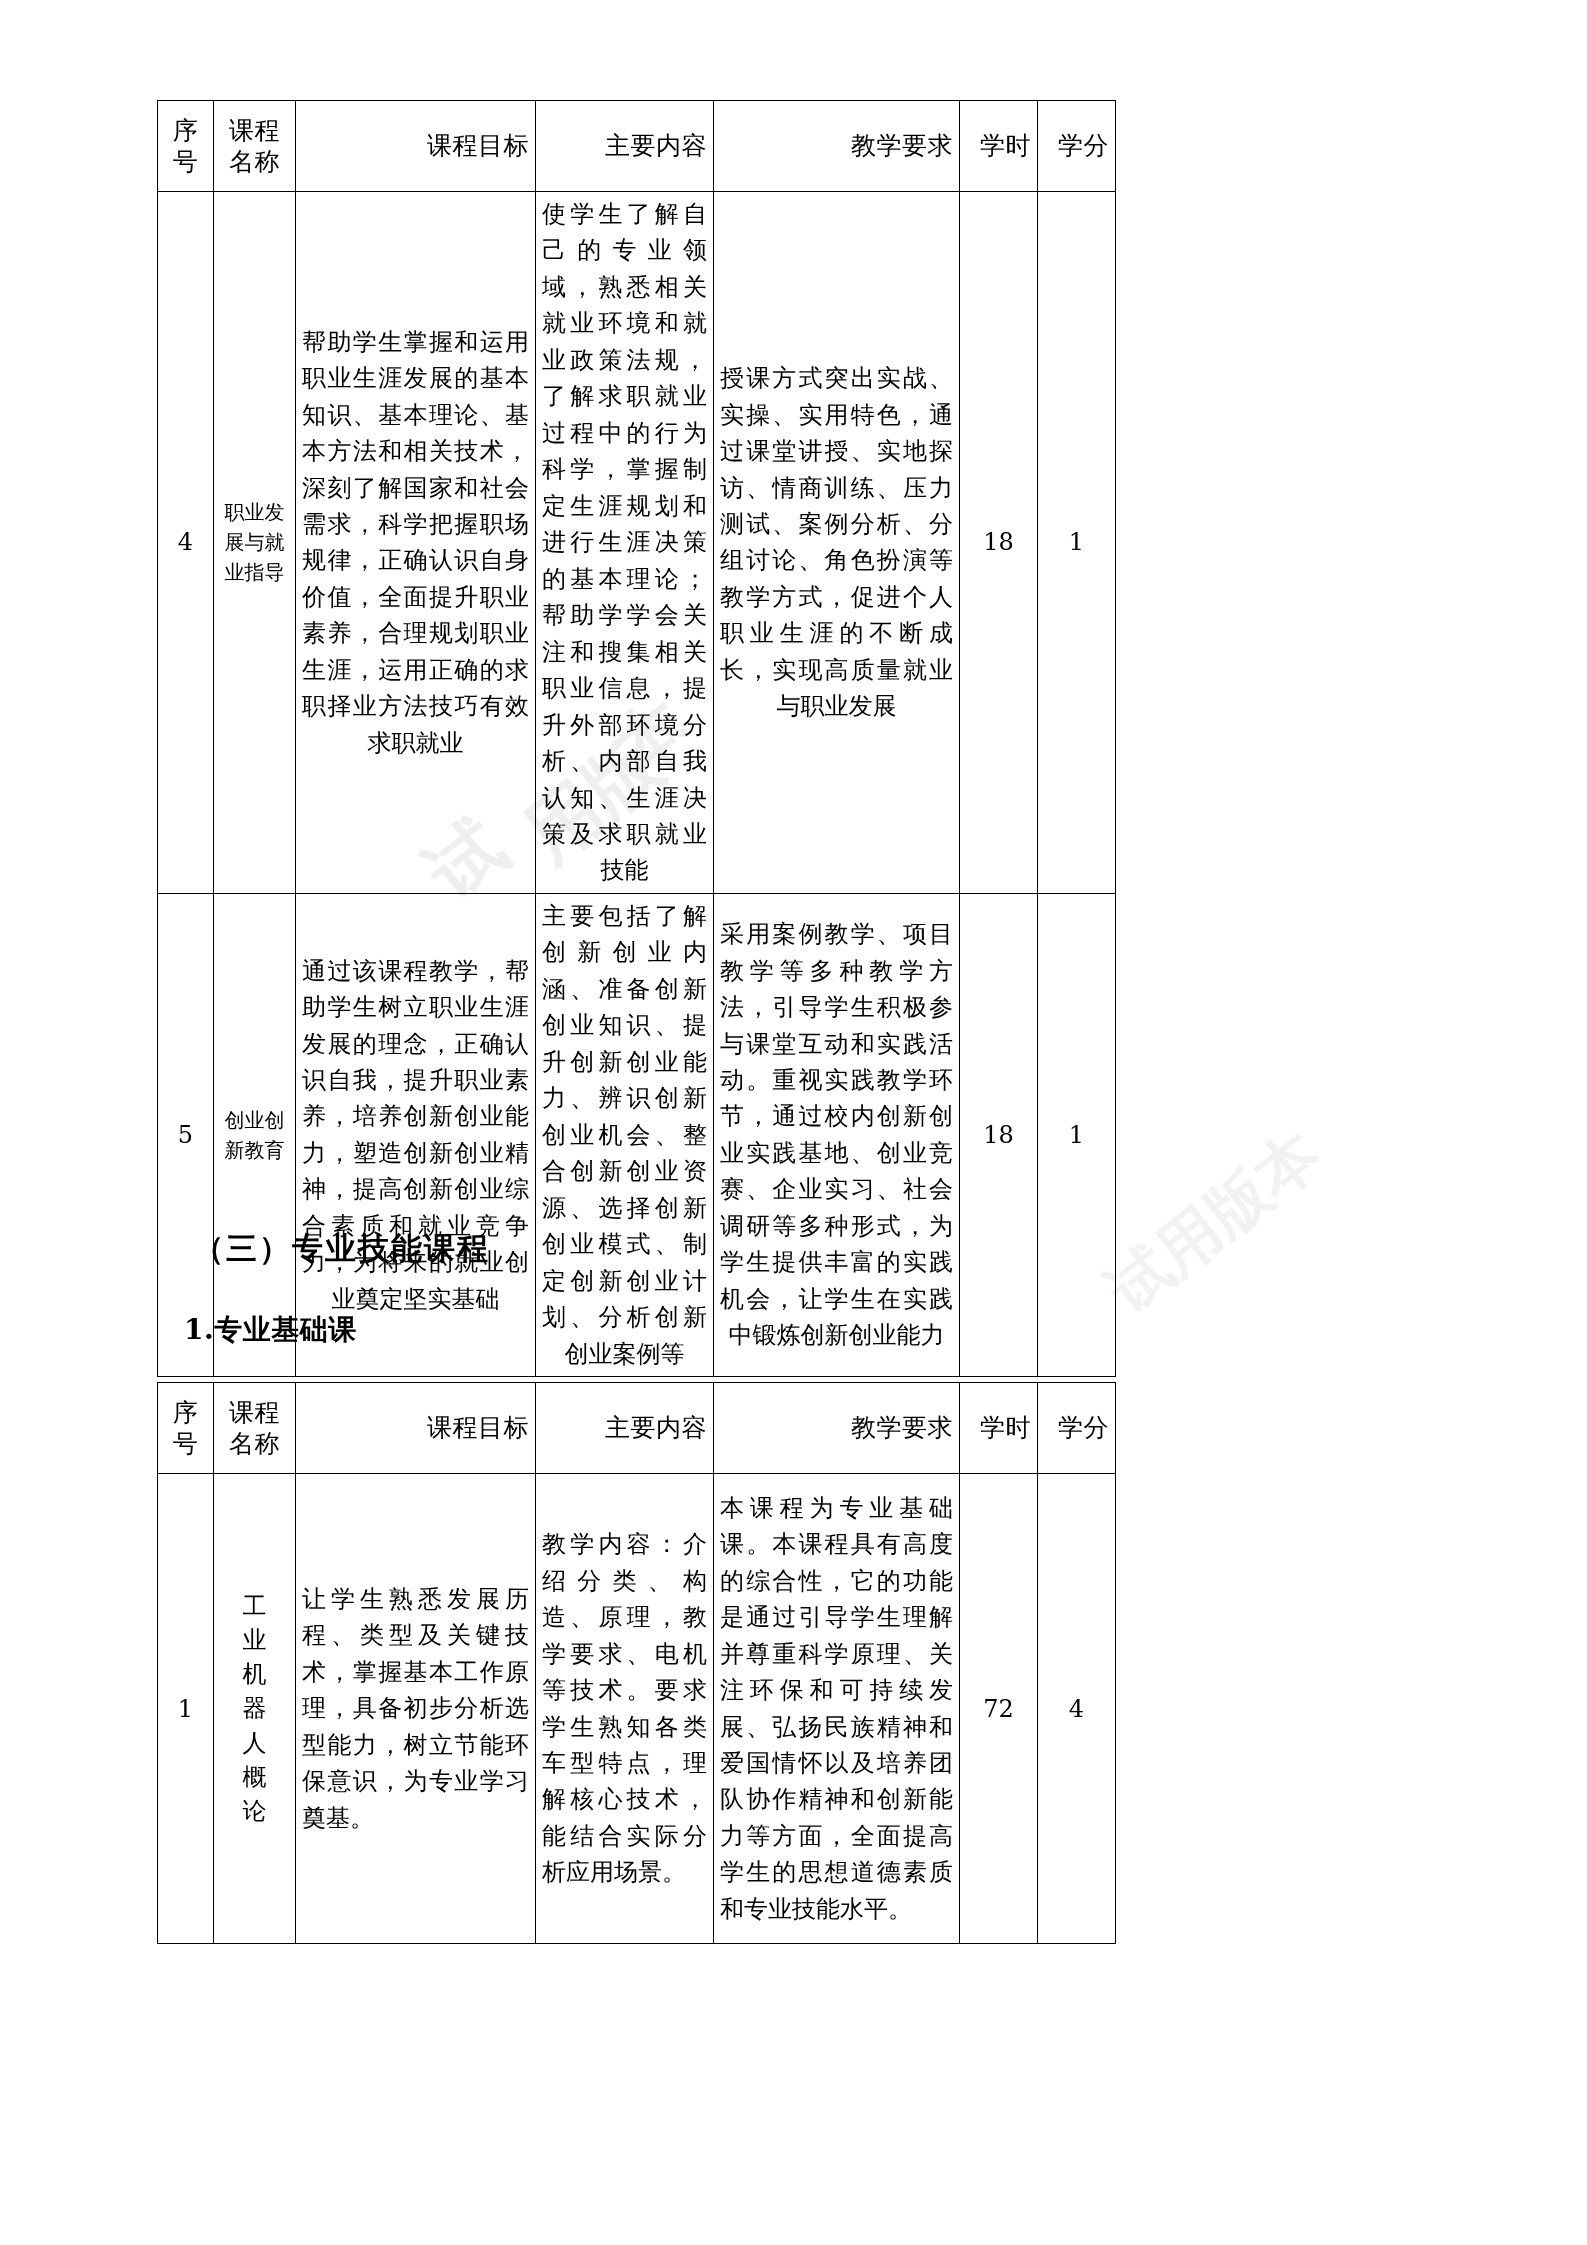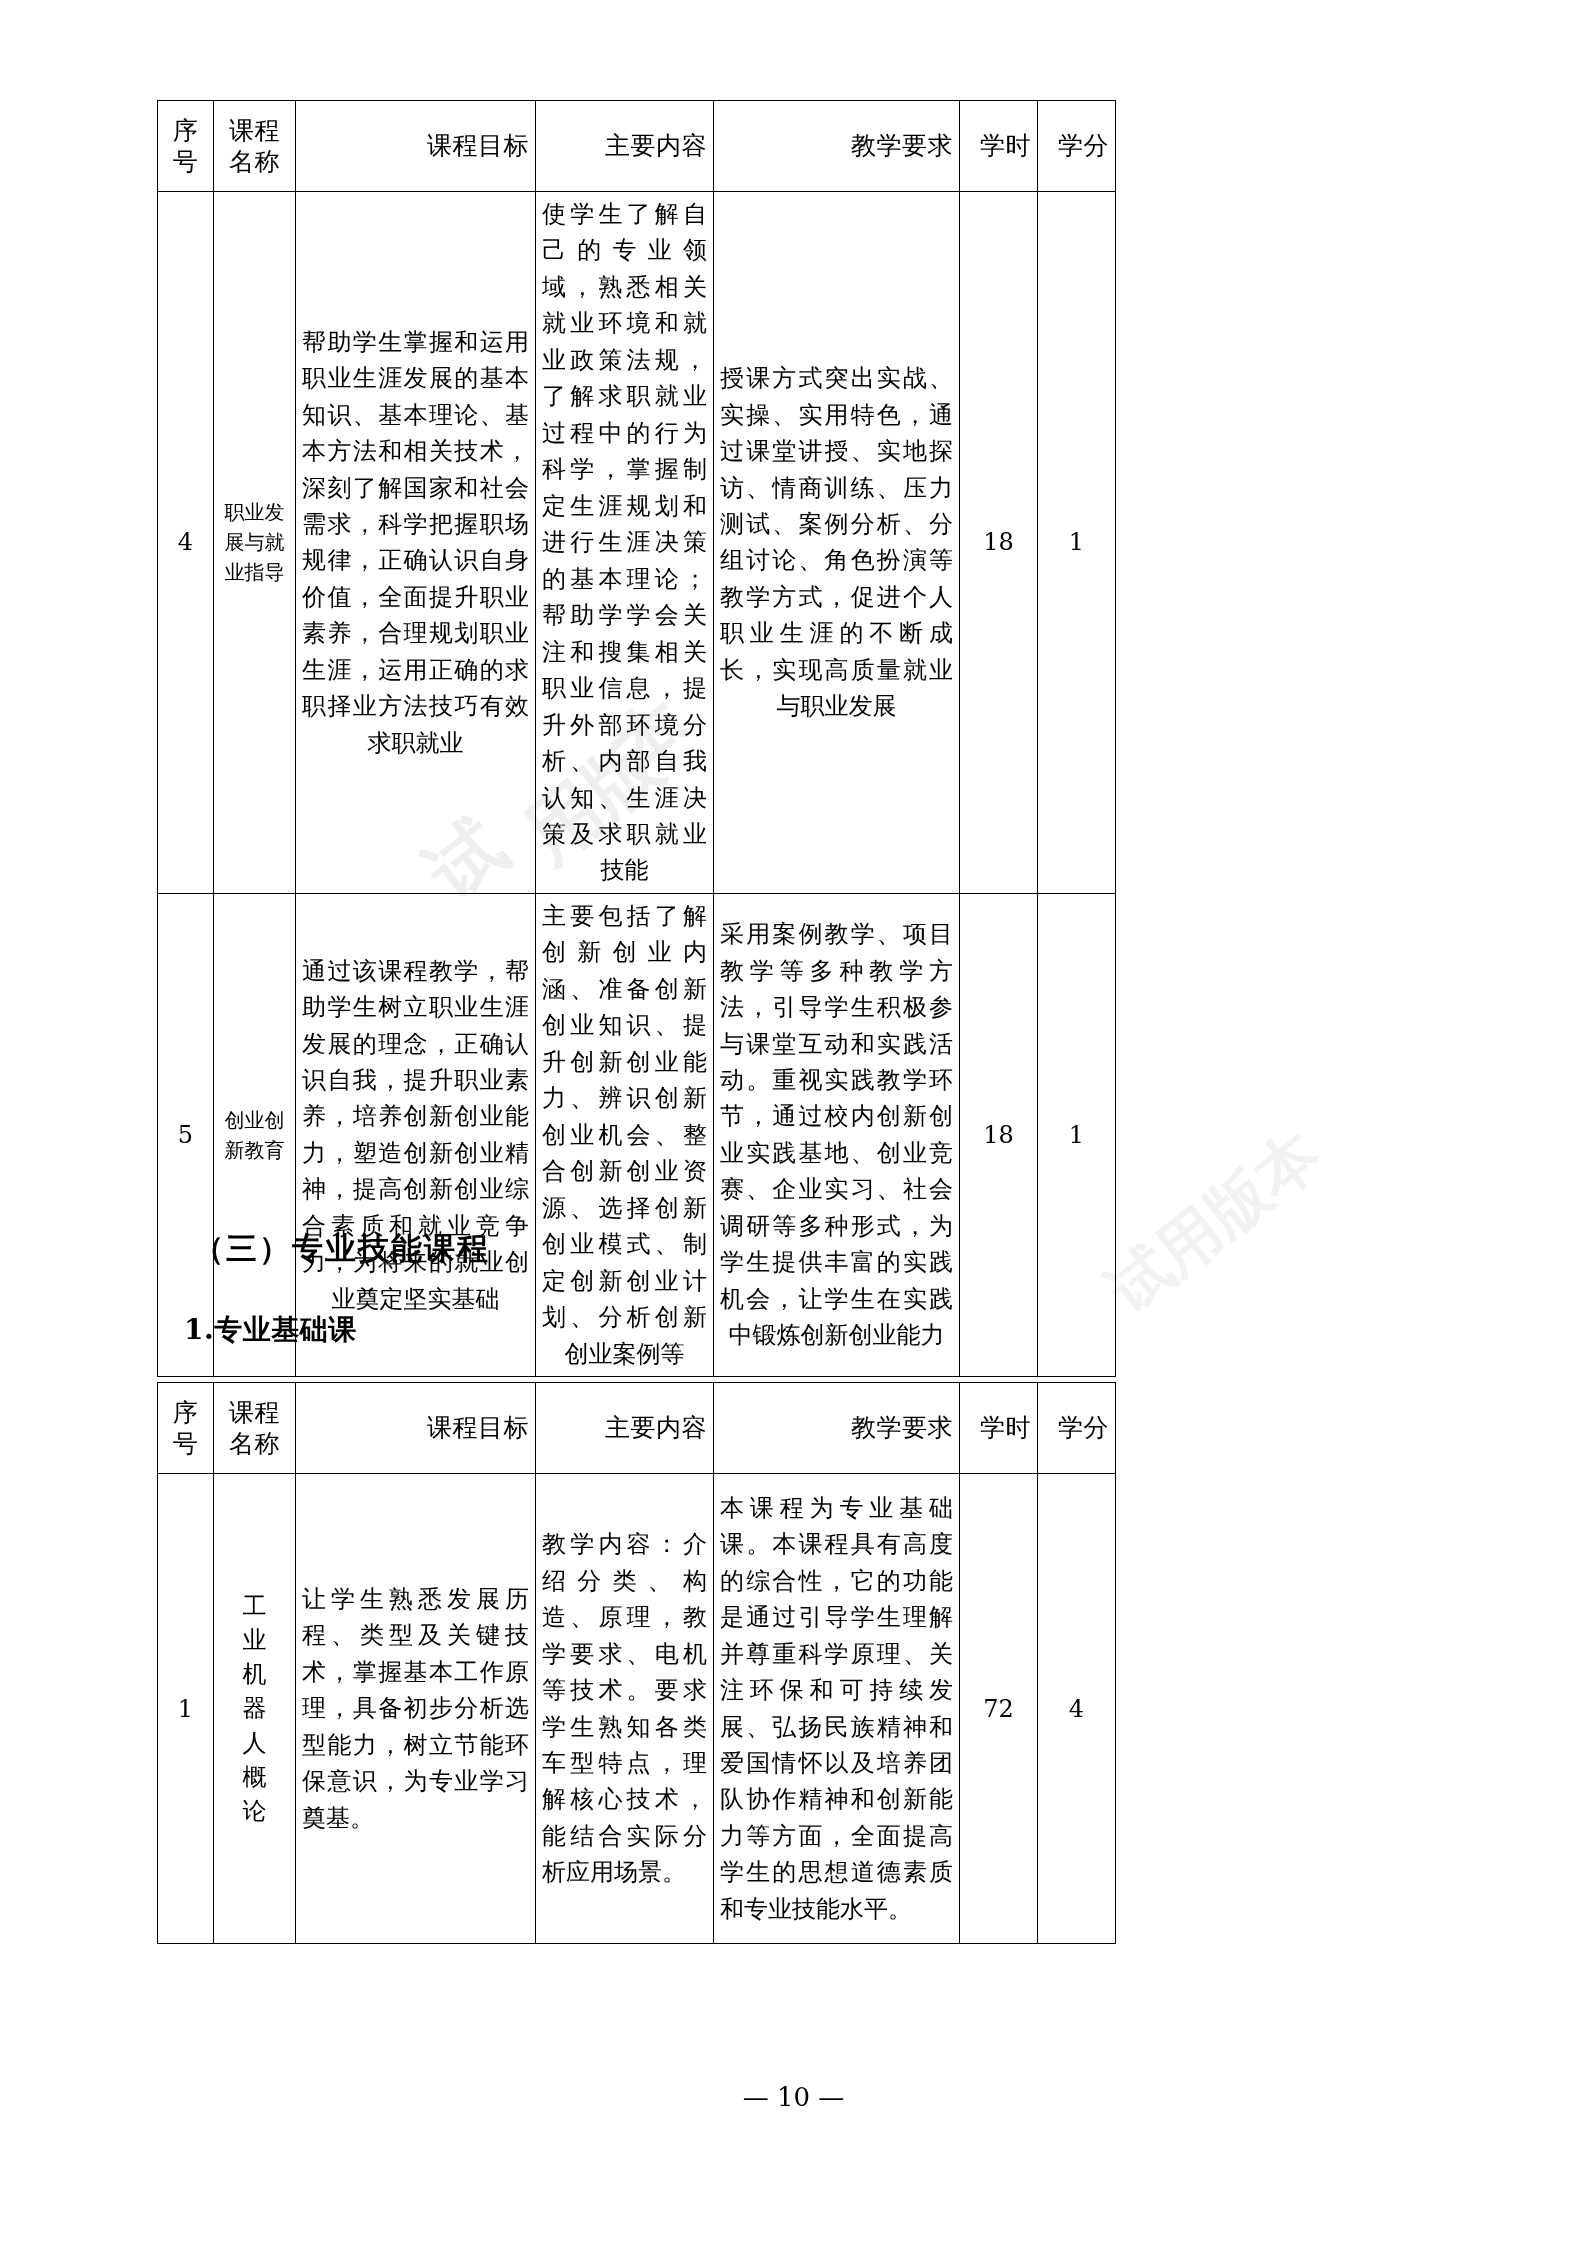--- a/index.html
+++ b/index.html
@@ -259,15 +259,14 @@
           <td class="bcell-just">让学生熟悉发展历程、类型及关键技术，掌握基本工作原理，具备初步分析选型能力，树立节能环保意识，为专业学习奠基。</td>
           <td class="bcell-just">教学内容：介绍分类、构造、原理，教学要求、电机等技术。要求学生熟知各类车型特点，理解核心技术，能结合实际分析应用场景。</td>
           <td class="bcell-just">本课程为专业基础课。本课程具有高度的综合性，它的功能是通过引导学生理解并尊重科学原理、关注环保和可持续发展、弘扬民族精神和爱国情怀以及培养团队协作精神和创新能力等方面，全面提高学生的思想道德素质和专业技能水平。</td>
           <td class="num">72</td>
           <td class="num">4</td>
         </tr>
       </tbody>
     </table>
   </div>
 
-  <div class="page-footer">— 10 —</div>
 
 </div>
 
 </body></html>

